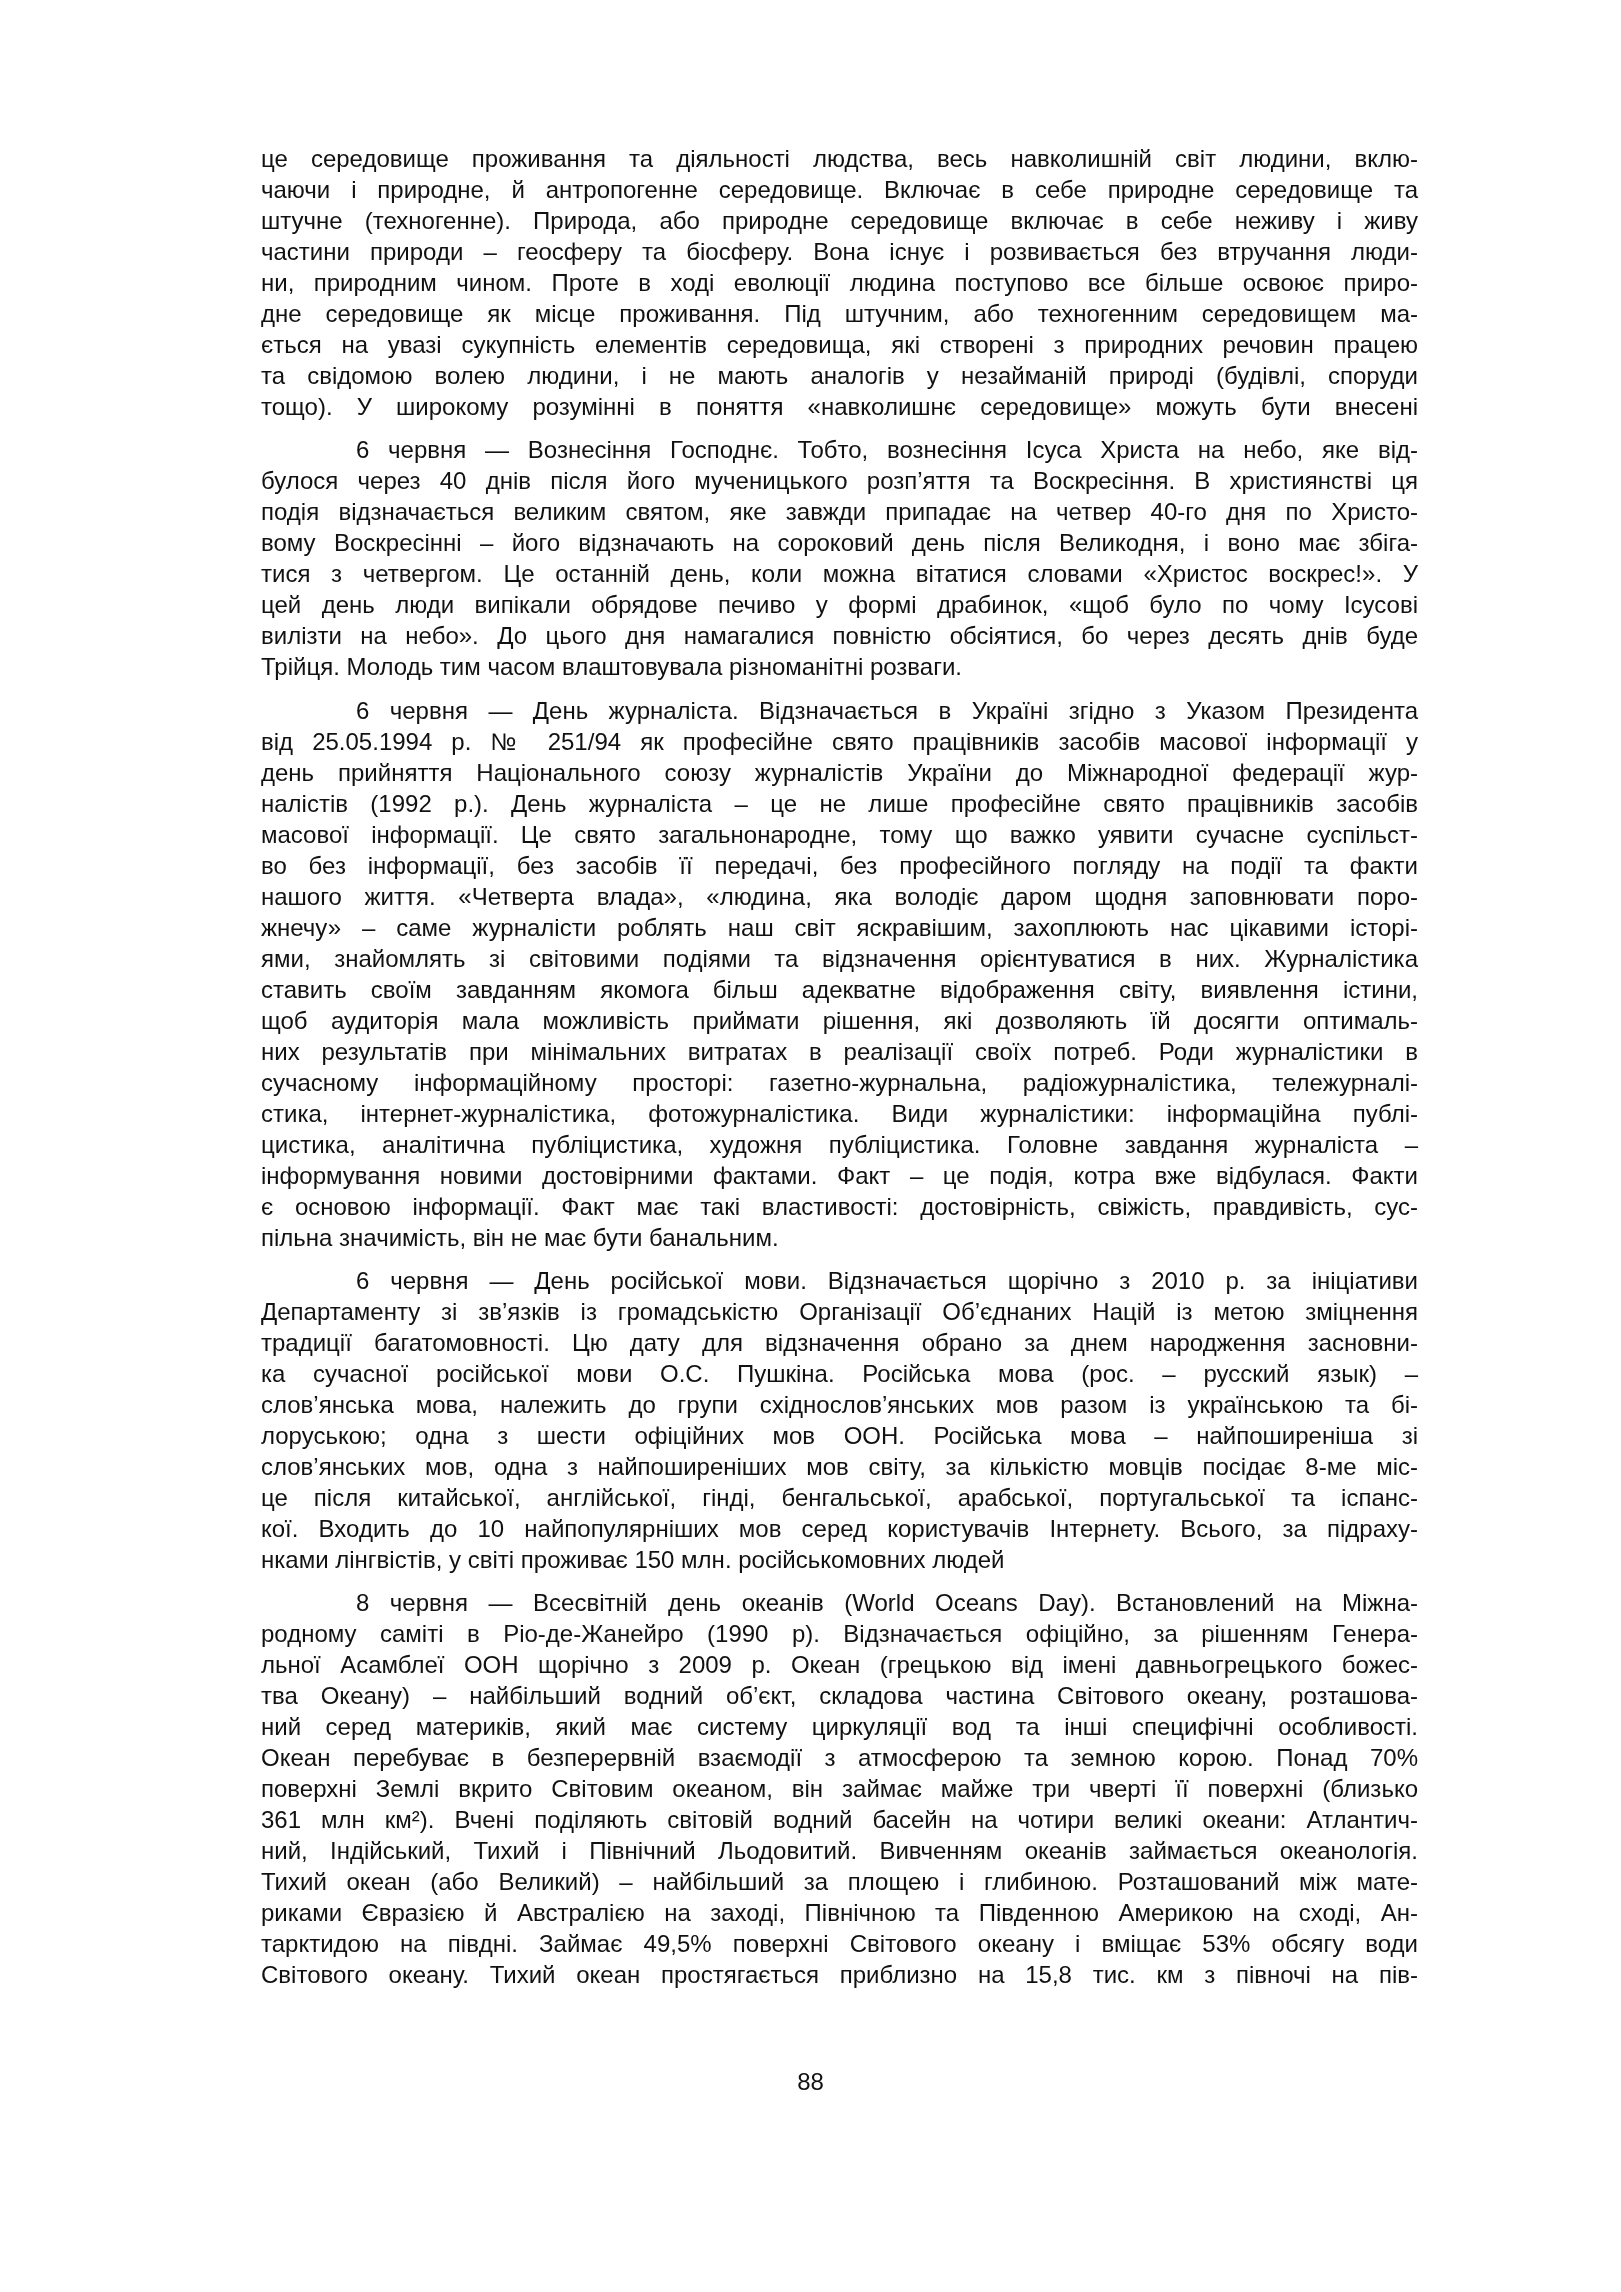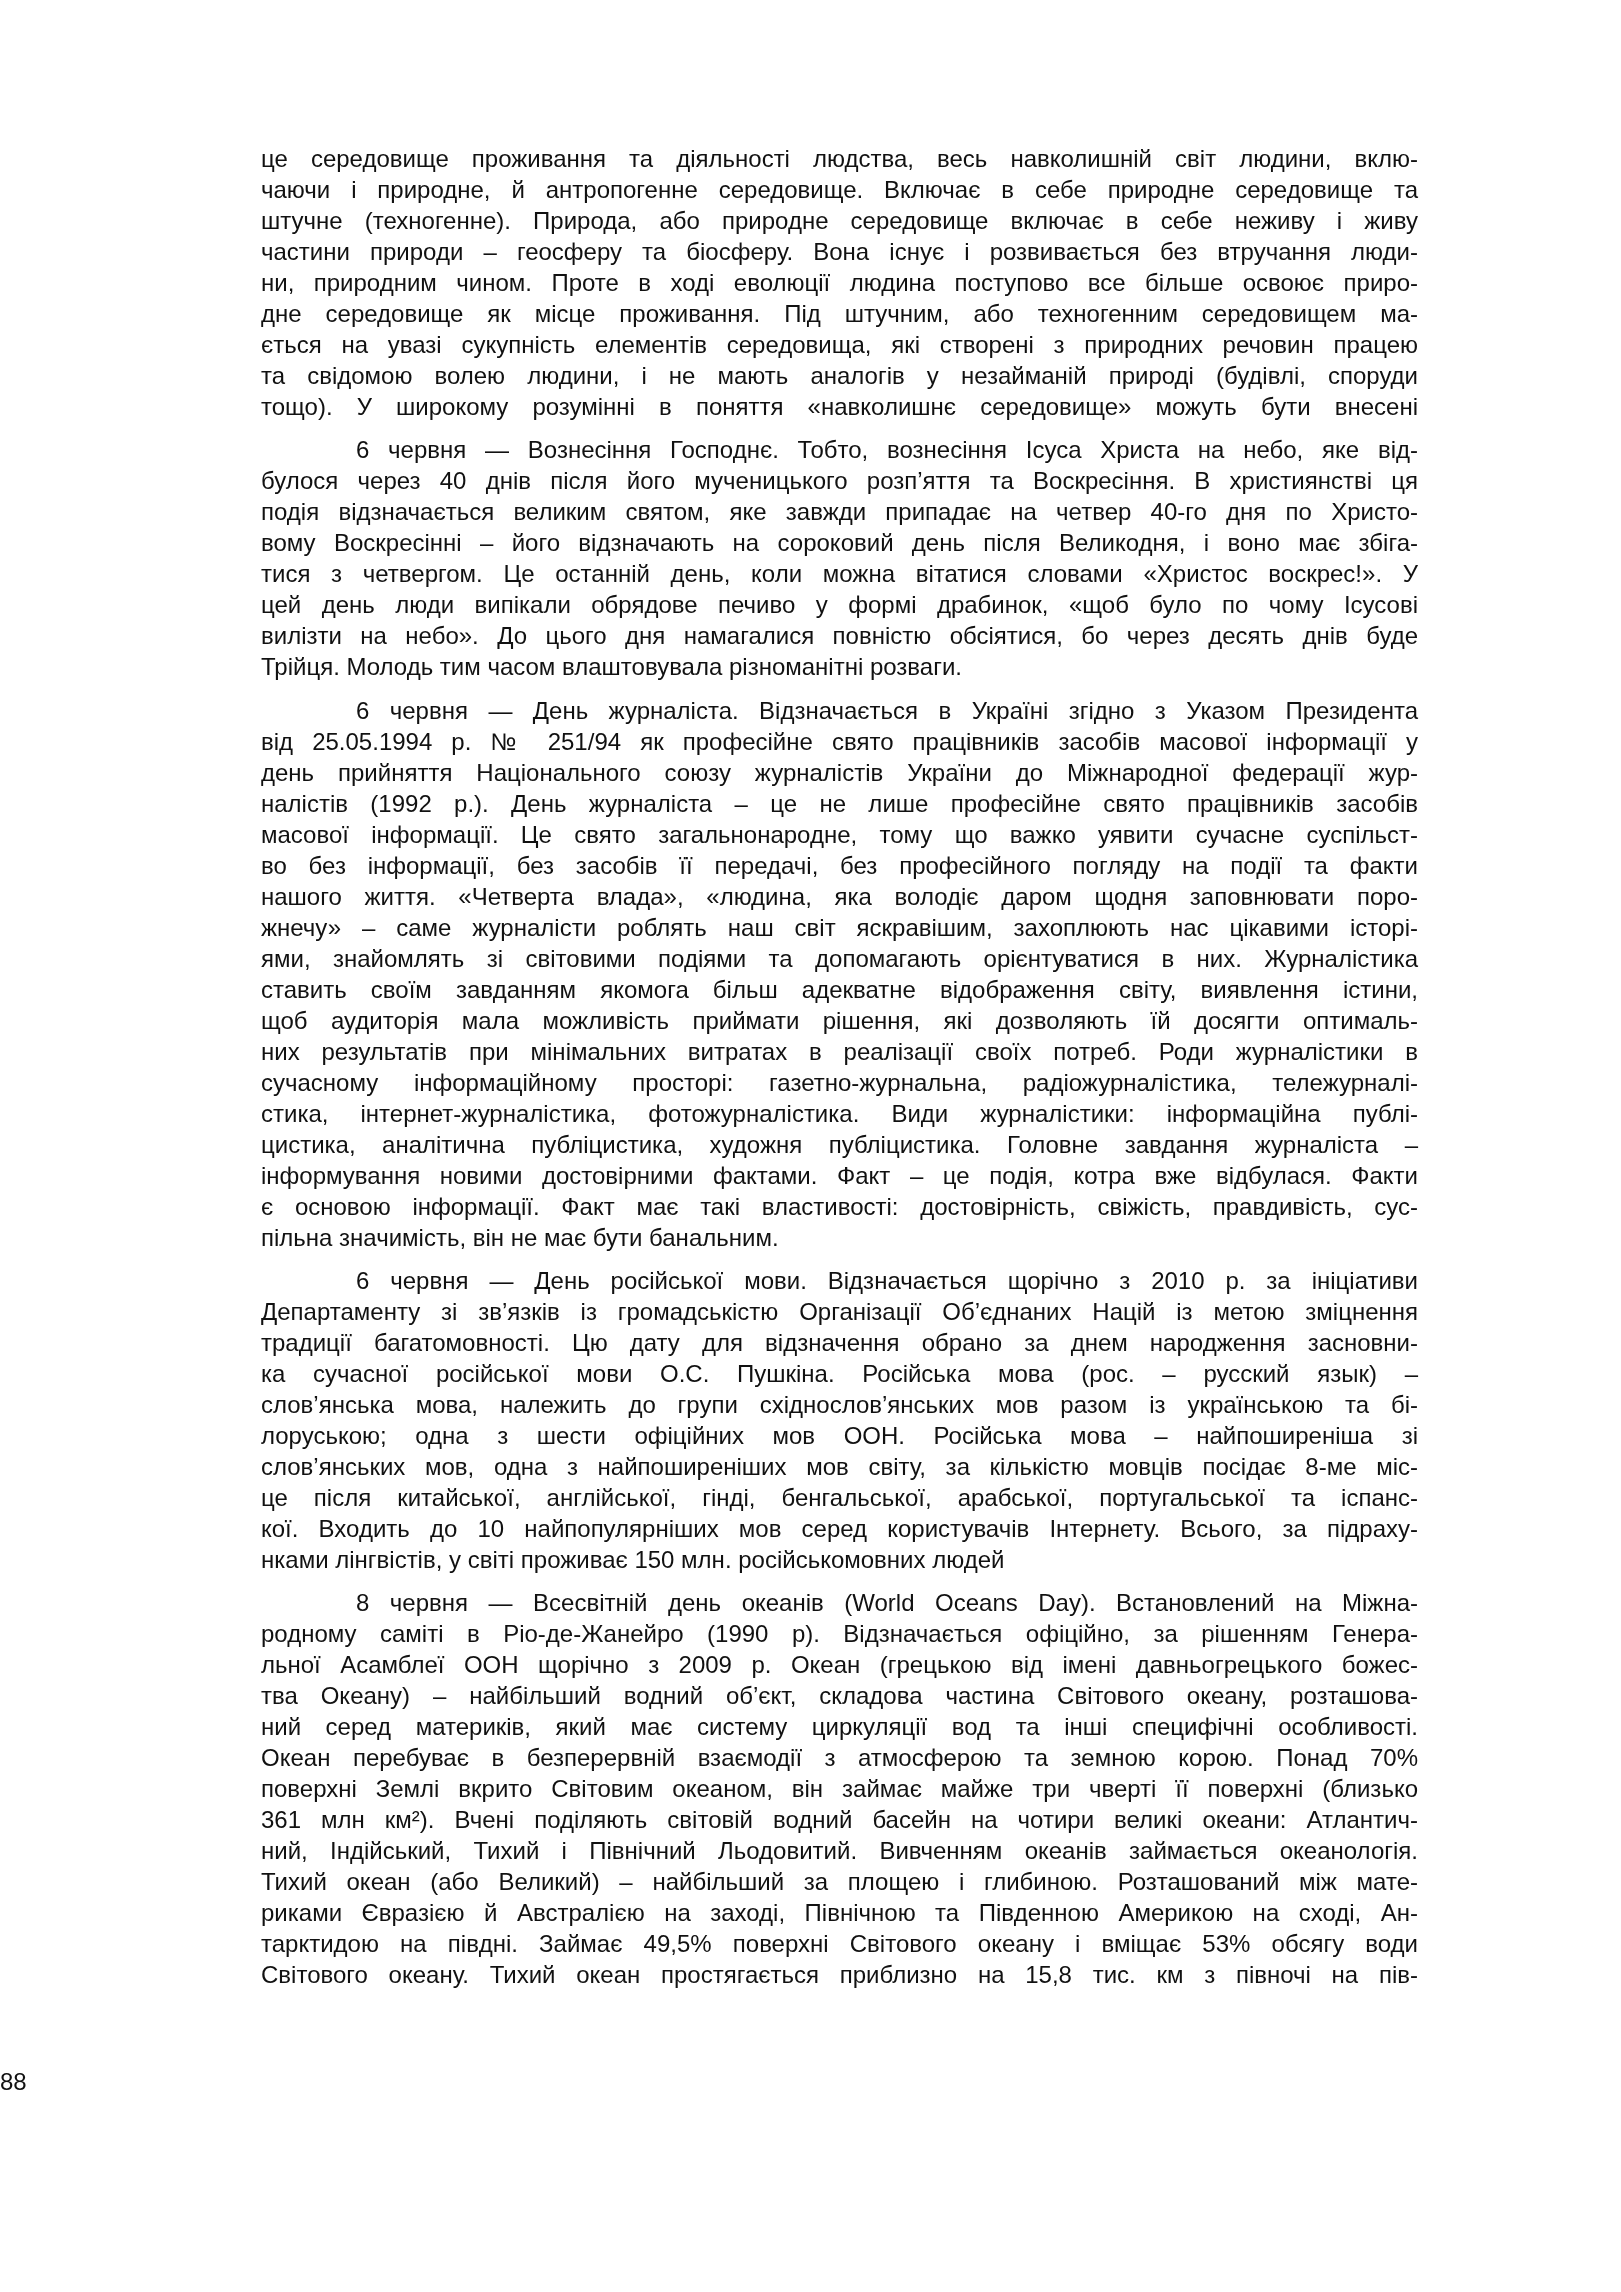--- a/index.html
+++ b/index.html
@@ -42,20 +42,21 @@
       padding-left: 95px;
     }
     .date {
       font-weight: normal;
     }
     .page-number {
       position: absolute;
       left: 0;
       width: 1621px;
       top: 2067px;
+      text-align: center;
       font-size: 24px;
       line-height: 30px;
     }
   </style>
 </head>
 <body>
 
 <div class="page">
 
   <p class="para">
@@ -83,21 +84,21 @@
 
   <p class="para">
     <span class="line indent"><b class="date">6 червня</b><span> — День журналіста. Відзначається в Україні згідно з Указом Президента</span></span>
     <span class="line">від 25.05.1994 р. № 251/94 як професійне свято працівників засобів масової інформації у</span>
     <span class="line">день прийняття Національного союзу журналістів України до Міжнародної федерації жур-</span>
     <span class="line">налістів (1992 р.). День журналіста – це не лише професійне свято працівників засобів</span>
     <span class="line">масової інформації. Це свято загальнонародне, тому що важко уявити сучасне суспільст-</span>
     <span class="line">во без інформації, без засобів її передачі, без професійного погляду на події та факти</span>
     <span class="line">нашого життя. «Четверта влада», «людина, яка володіє даром щодня заповнювати поро-</span>
     <span class="line">жнечу» – саме журналісти роблять наш світ яскравішим, захоплюють нас цікавими історі-</span>
-    <span class="line">ями, знайомлять зі світовими подіями та допомагають орієнтуватися в них. Журналістика</span>
+    <span class="line">ями, знайомлять зі світовими подіями та відзначення орієнтуватися в них. Журналістика</span>
     <span class="line">ставить своїм завданням якомога більш адекватне відображення світу, виявлення істини,</span>
     <span class="line">щоб аудиторія мала можливість приймати рішення, які дозволяють їй досягти оптималь-</span>
     <span class="line">них результатів при мінімальних витратах в реалізації своїх потреб. Роди журналістики в</span>
     <span class="line">сучасному інформаційному просторі: газетно-журнальна, радіожурналістика, тележурналі-</span>
     <span class="line">стика, інтернет-журналістика, фотожурналістика. Види журналістики: інформаційна публі-</span>
     <span class="line">цистика, аналітична публіцистика, художня публіцистика. Головне завдання журналіста –</span>
     <span class="line">інформування новими достовірними фактами. Факт – це подія, котра вже відбулася. Факти</span>
     <span class="line">є основою інформації. Факт має такі властивості: достовірність, свіжість, правдивість, сус-</span>
     <span class="line last">пільна значимість, він не має бути банальним.</span>
   </p>

